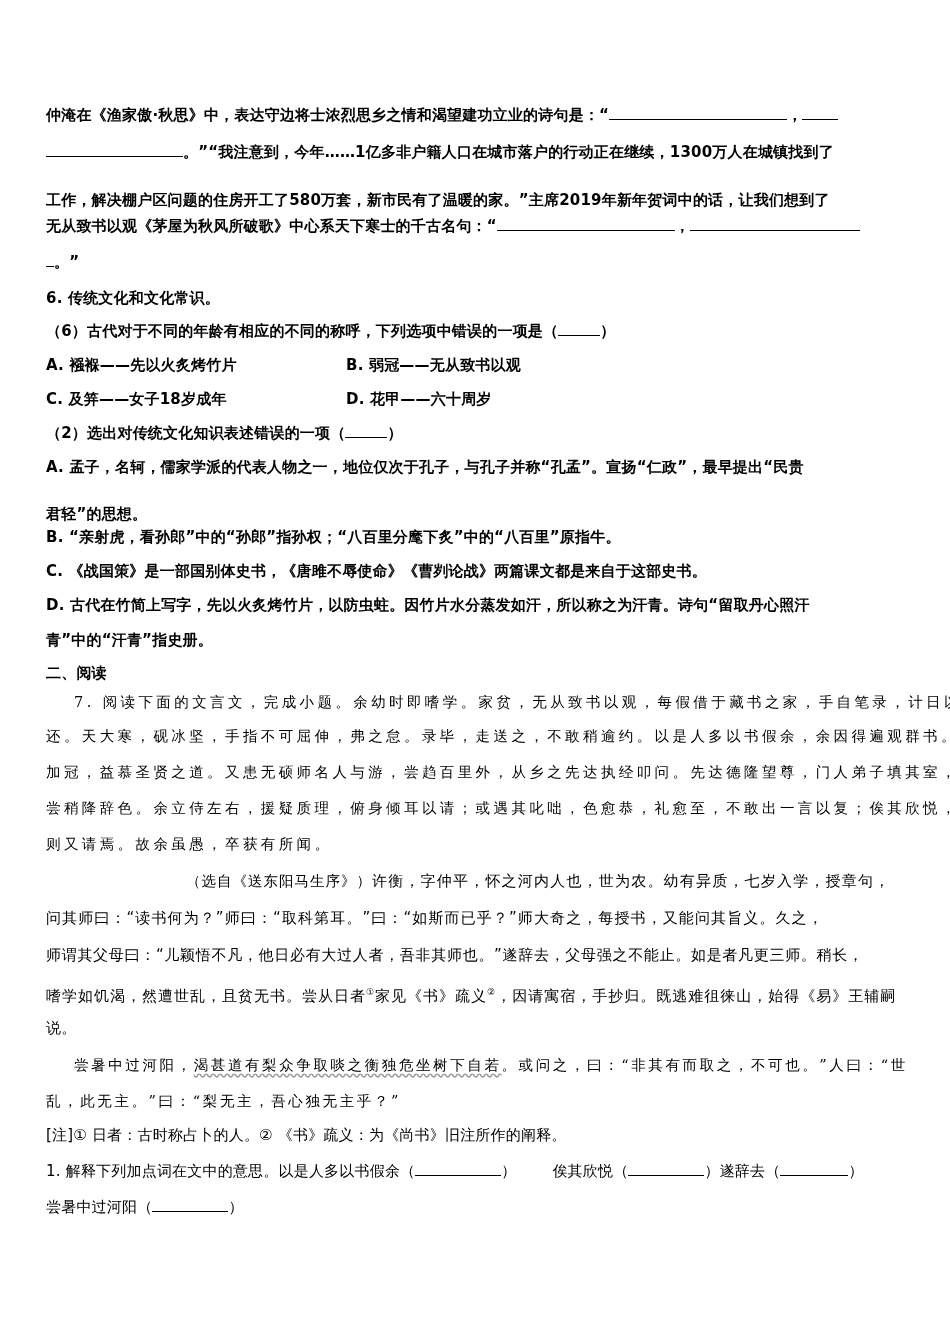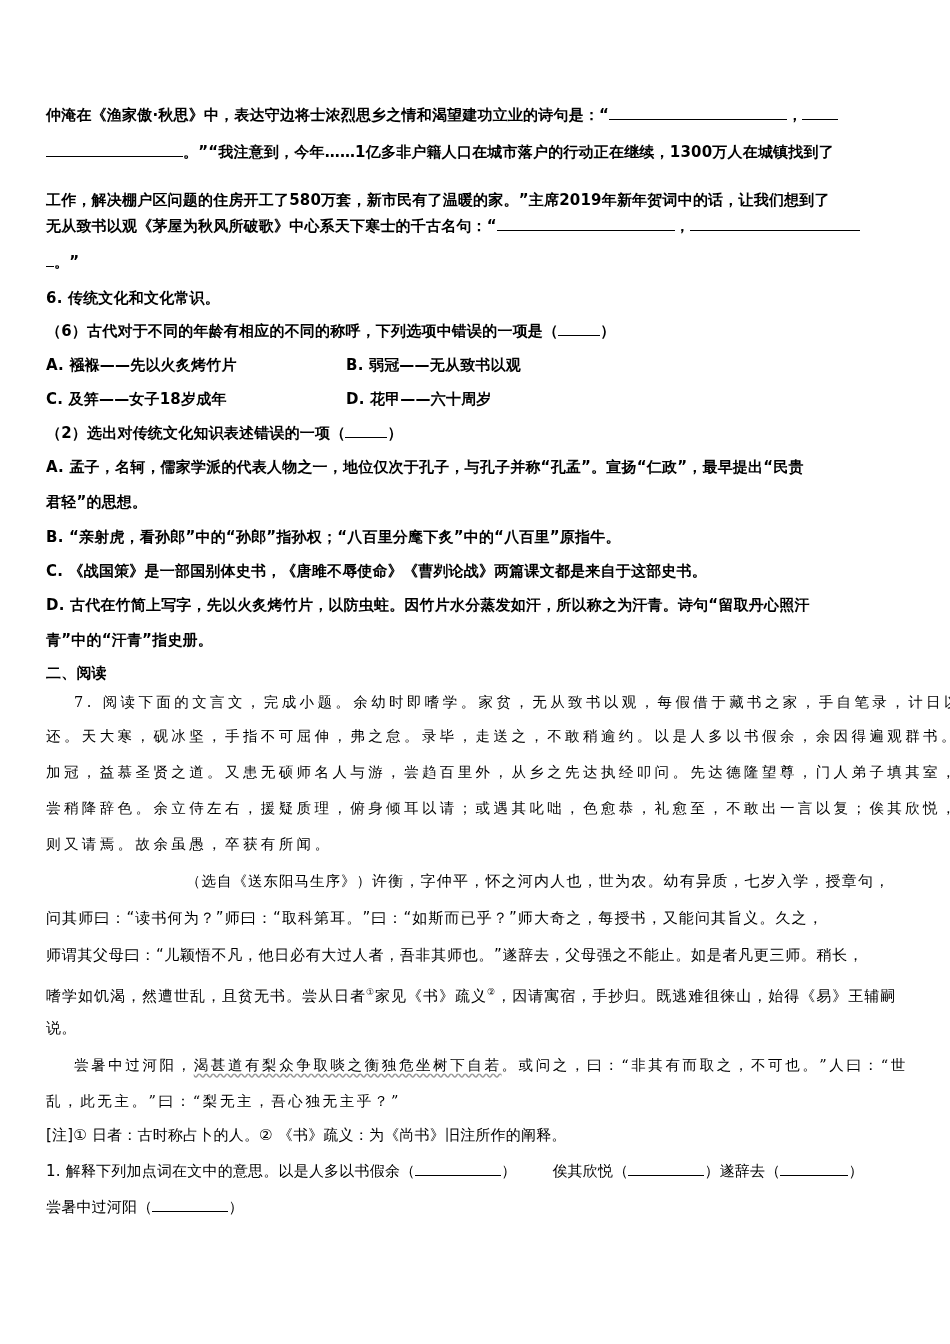--- a/index.html
+++ b/index.html
@@ -39,21 +39,21 @@
     <span>（6）古代对于不同的年龄有相应的不同的称呼，下列选项中错误的一项是（</span><span class="blank" style="width:42px;"></span><span>）</span>
   </div>
   <div class="line bold" style="top:355px;">A. 襁褓——先以火炙烤竹片</div>
   <div class="line bold" style="top:355px; left:300px;">B. 弱冠——无从致书以观</div>
   <div class="line bold" style="top:389px;">C. 及笄——女子18岁成年</div>
   <div class="line bold" style="top:389px; left:300px;">D. 花甲——六十周岁</div>
   <div class="line bold" style="top:422px;">
     <span>（2）选出对传统文化知识表述错误的一项（</span><span class="blank" style="width:42px;"></span><span>）</span>
   </div>
   <div class="line bold" style="top:457px;">A. 孟子，名轲，儒家学派的代表人物之一，地位仅次于孔子，与孔子并称“孔孟”。宣扬“仁政”，最早提出“民贵</div>
-  <div class="line bold" style="top:492px;">君轻”的思想。</div>
+  <div class="line bold" style="top:504px;">君轻”的思想。</div>
   <div class="line bold" style="top:527px;">B. “亲射虎，看孙郎”中的“孙郎”指孙权；“八百里分麾下炙”中的“八百里”原指牛。</div>
   <div class="line bold" style="top:561px;">C. 《战国策》是一部国别体史书，《唐雎不辱使命》《曹刿论战》两篇课文都是来自于这部史书。</div>
   <div class="line bold" style="top:595px;">D. 古代在竹简上写字，先以火炙烤竹片，以防虫蛀。因竹片水分蒸发如汗，所以称之为汗青。诗句“留取丹心照汗</div>
   <div class="line bold" style="top:630px;">青”中的“汗青”指史册。</div>
 
   <div class="line bold" style="top:663px;">二、阅读</div>
 
   <div class="line serif" style="top:692px; left:28px;">7. 阅读下面的文言文，完成小题。余幼时即嗜学。家贫，无从致书以观，每假借于藏书之家，手自笔录，计日以</div>
   <div class="line serif" style="top:726px;">还。天大寒，砚冰坚，手指不可屈伸，弗之怠。录毕，走送之，不敢稍逾约。以是人多以书假余，余因得遍观群书。既</div>
   <div class="line serif" style="top:762px;">加冠，益慕圣贤之道。又患无硕师名人与游，尝趋百里外，从乡之先达执经叩问。先达德隆望尊，门人弟子填其室，未</div>

